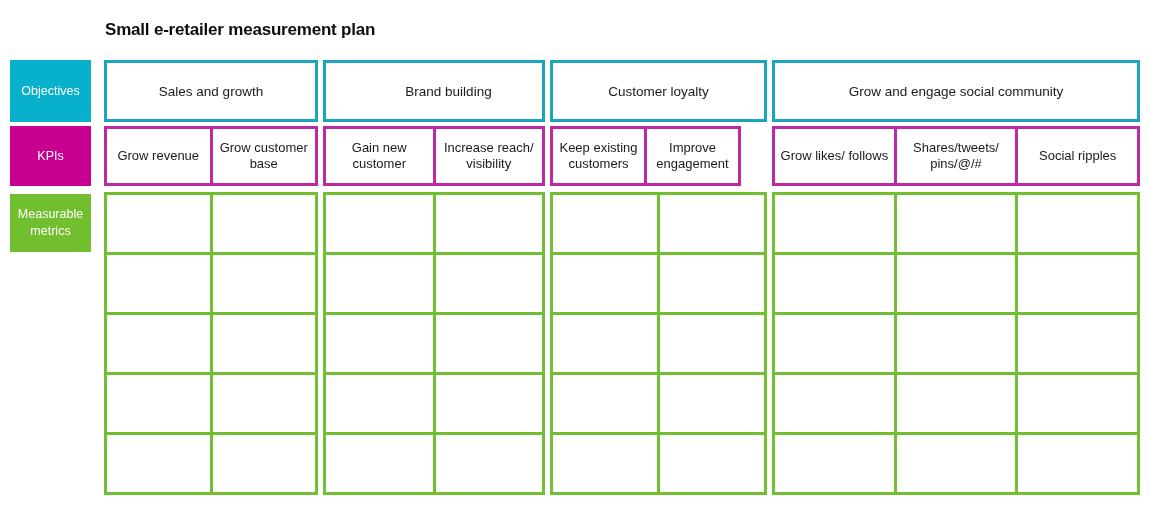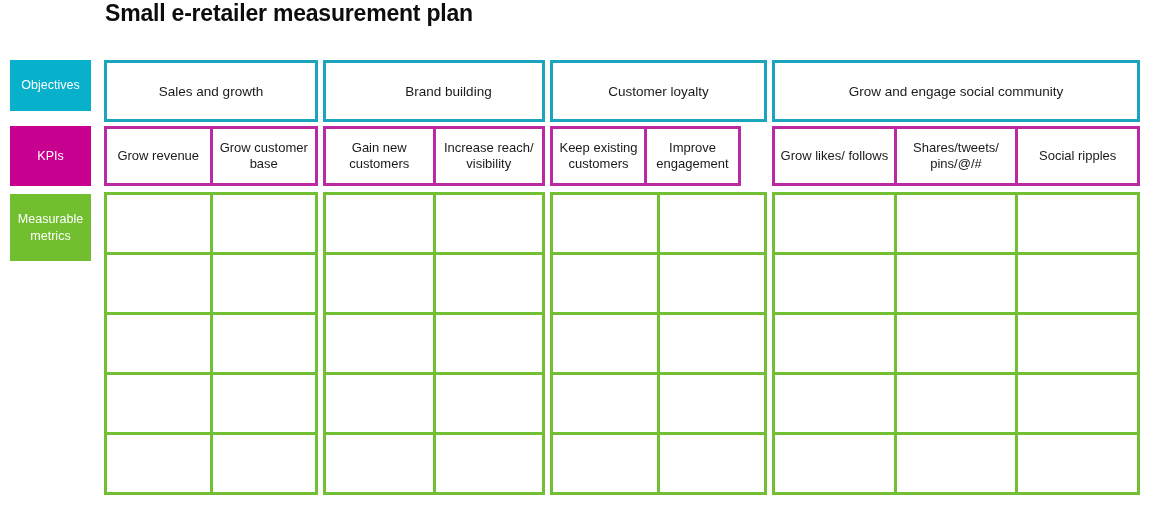--- a/index.html
+++ b/index.html
@@ -18,22 +18,22 @@
     width: 1150px;
     height: 512px;
     background: #ffffff;
     overflow: hidden;
   }
 
   
   .plan-title {
     position: absolute;
     left: 105px;
-    top: 0;
-    font-size: 23px;
+    top: 20px;
+    font-size: 17px;
     font-weight: bold;
     letter-spacing: -0.2px;
     color: #0d0d0d;
     white-space: nowrap;
   }
 
   
   .row-label {
     position: absolute;
     left: 10px;
@@ -43,31 +43,31 @@
     justify-content: center;
     text-align: center;
     color: #ffffff;
     font-size: 12.5px;
     line-height: 1.35;
     box-sizing: border-box;
     padding: 2px 3px;
   }
   .row-label.objectives {
     top: 60px;
-    height: 51px;
+    height: 62px;
     background: #08b1cb;
   }
   .row-label.kpis {
     top: 126px;
     height: 60px;
     background: #c8008f;
   }
   .row-label.metrics {
     top: 194px;
-    height: 67px;
+    height: 58px;
     background: #71bf2e;
   }
 
   
   .obj-box {
     position: absolute;
     top: 60px;
     height: 62px;
     border: 3px solid #1ba5bd;
     box-sizing: border-box;
@@ -162,21 +162,21 @@
         <div class="metrics-col">
           <div class="metrics-cell"></div>
           <div class="metrics-cell"></div>
           <div class="metrics-cell"></div>
           <div class="metrics-cell"></div>
           <div class="metrics-cell"></div>
         </div>
       </div>
       <div class="obj-box" style="left: 323px; width: 222px; padding-left: 35px;">Brand building</div>
       <div class="kpi-group" style="left: 323px; width: 222px;">
-        <div class="kpi-cell">Gain new customers</div>
+        <div class="kpi-cell">Gain new customer</div>
         <div class="kpi-cell">Increase reach/ visibility</div>
       </div>
       <div class="metrics-group" style="left: 323px; width: 222px;">
         <div class="metrics-col">
           <div class="metrics-cell"></div>
           <div class="metrics-cell"></div>
           <div class="metrics-cell"></div>
           <div class="metrics-cell"></div>
           <div class="metrics-cell"></div>
         </div>

